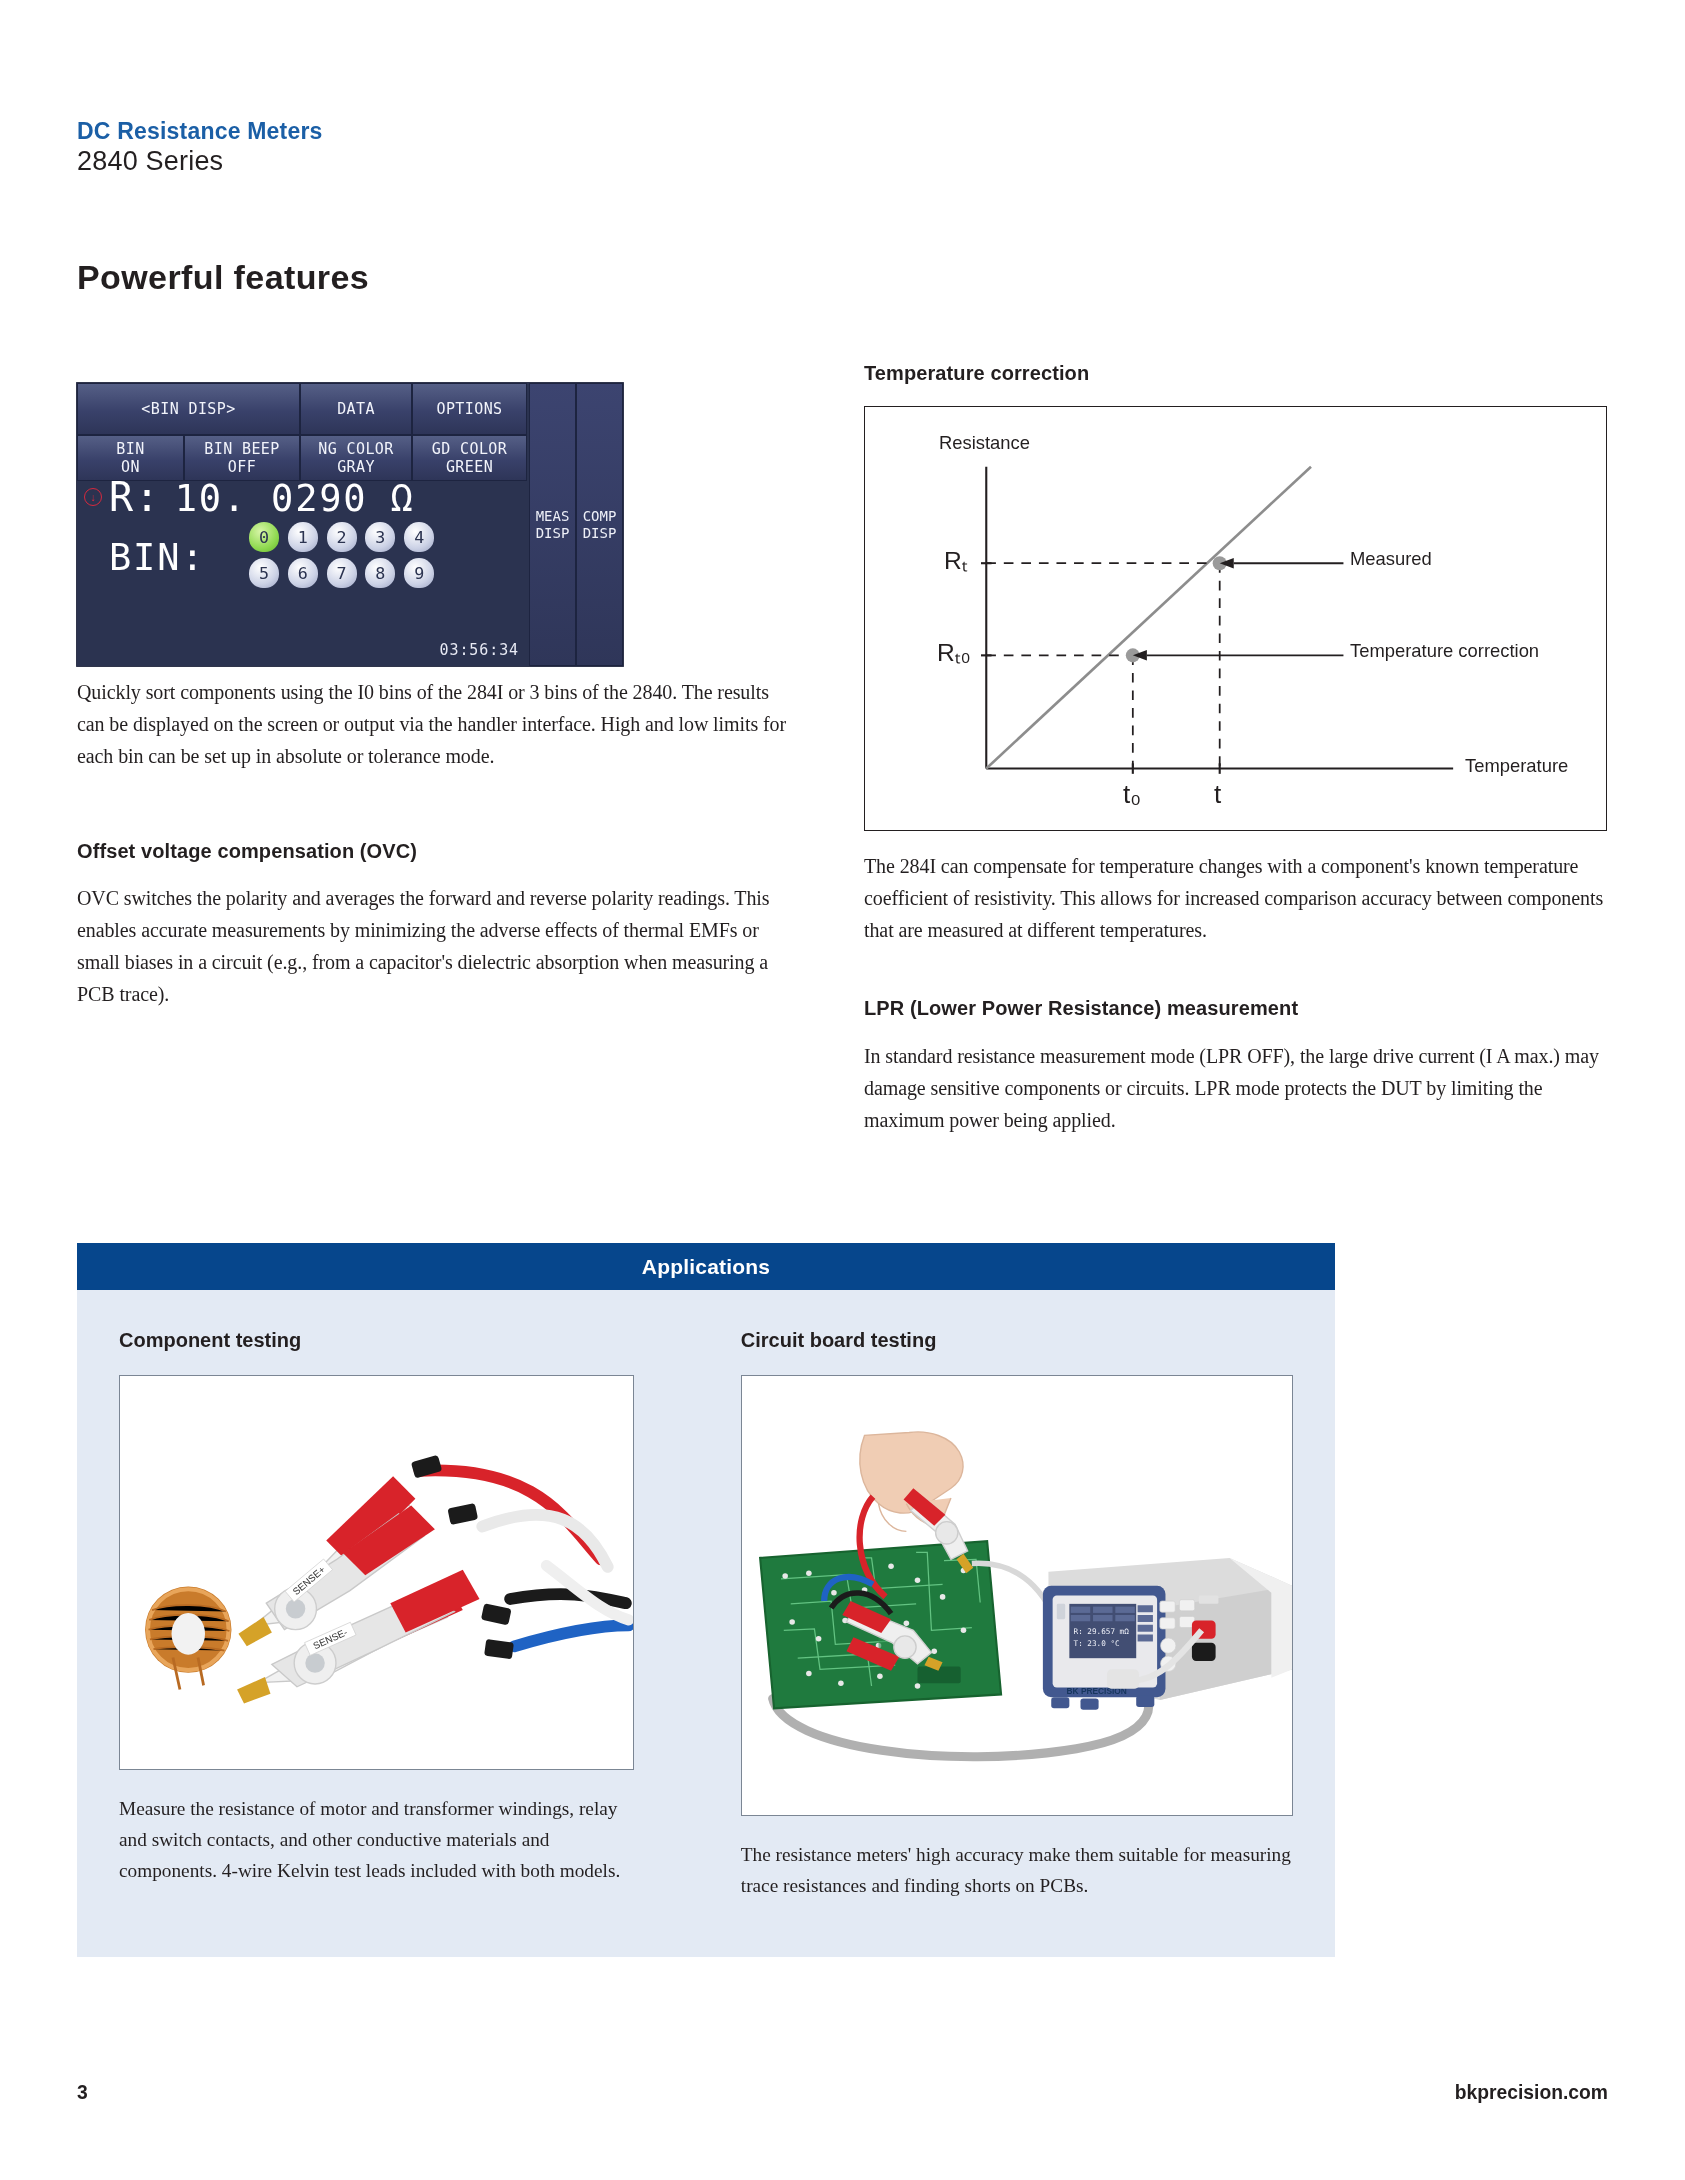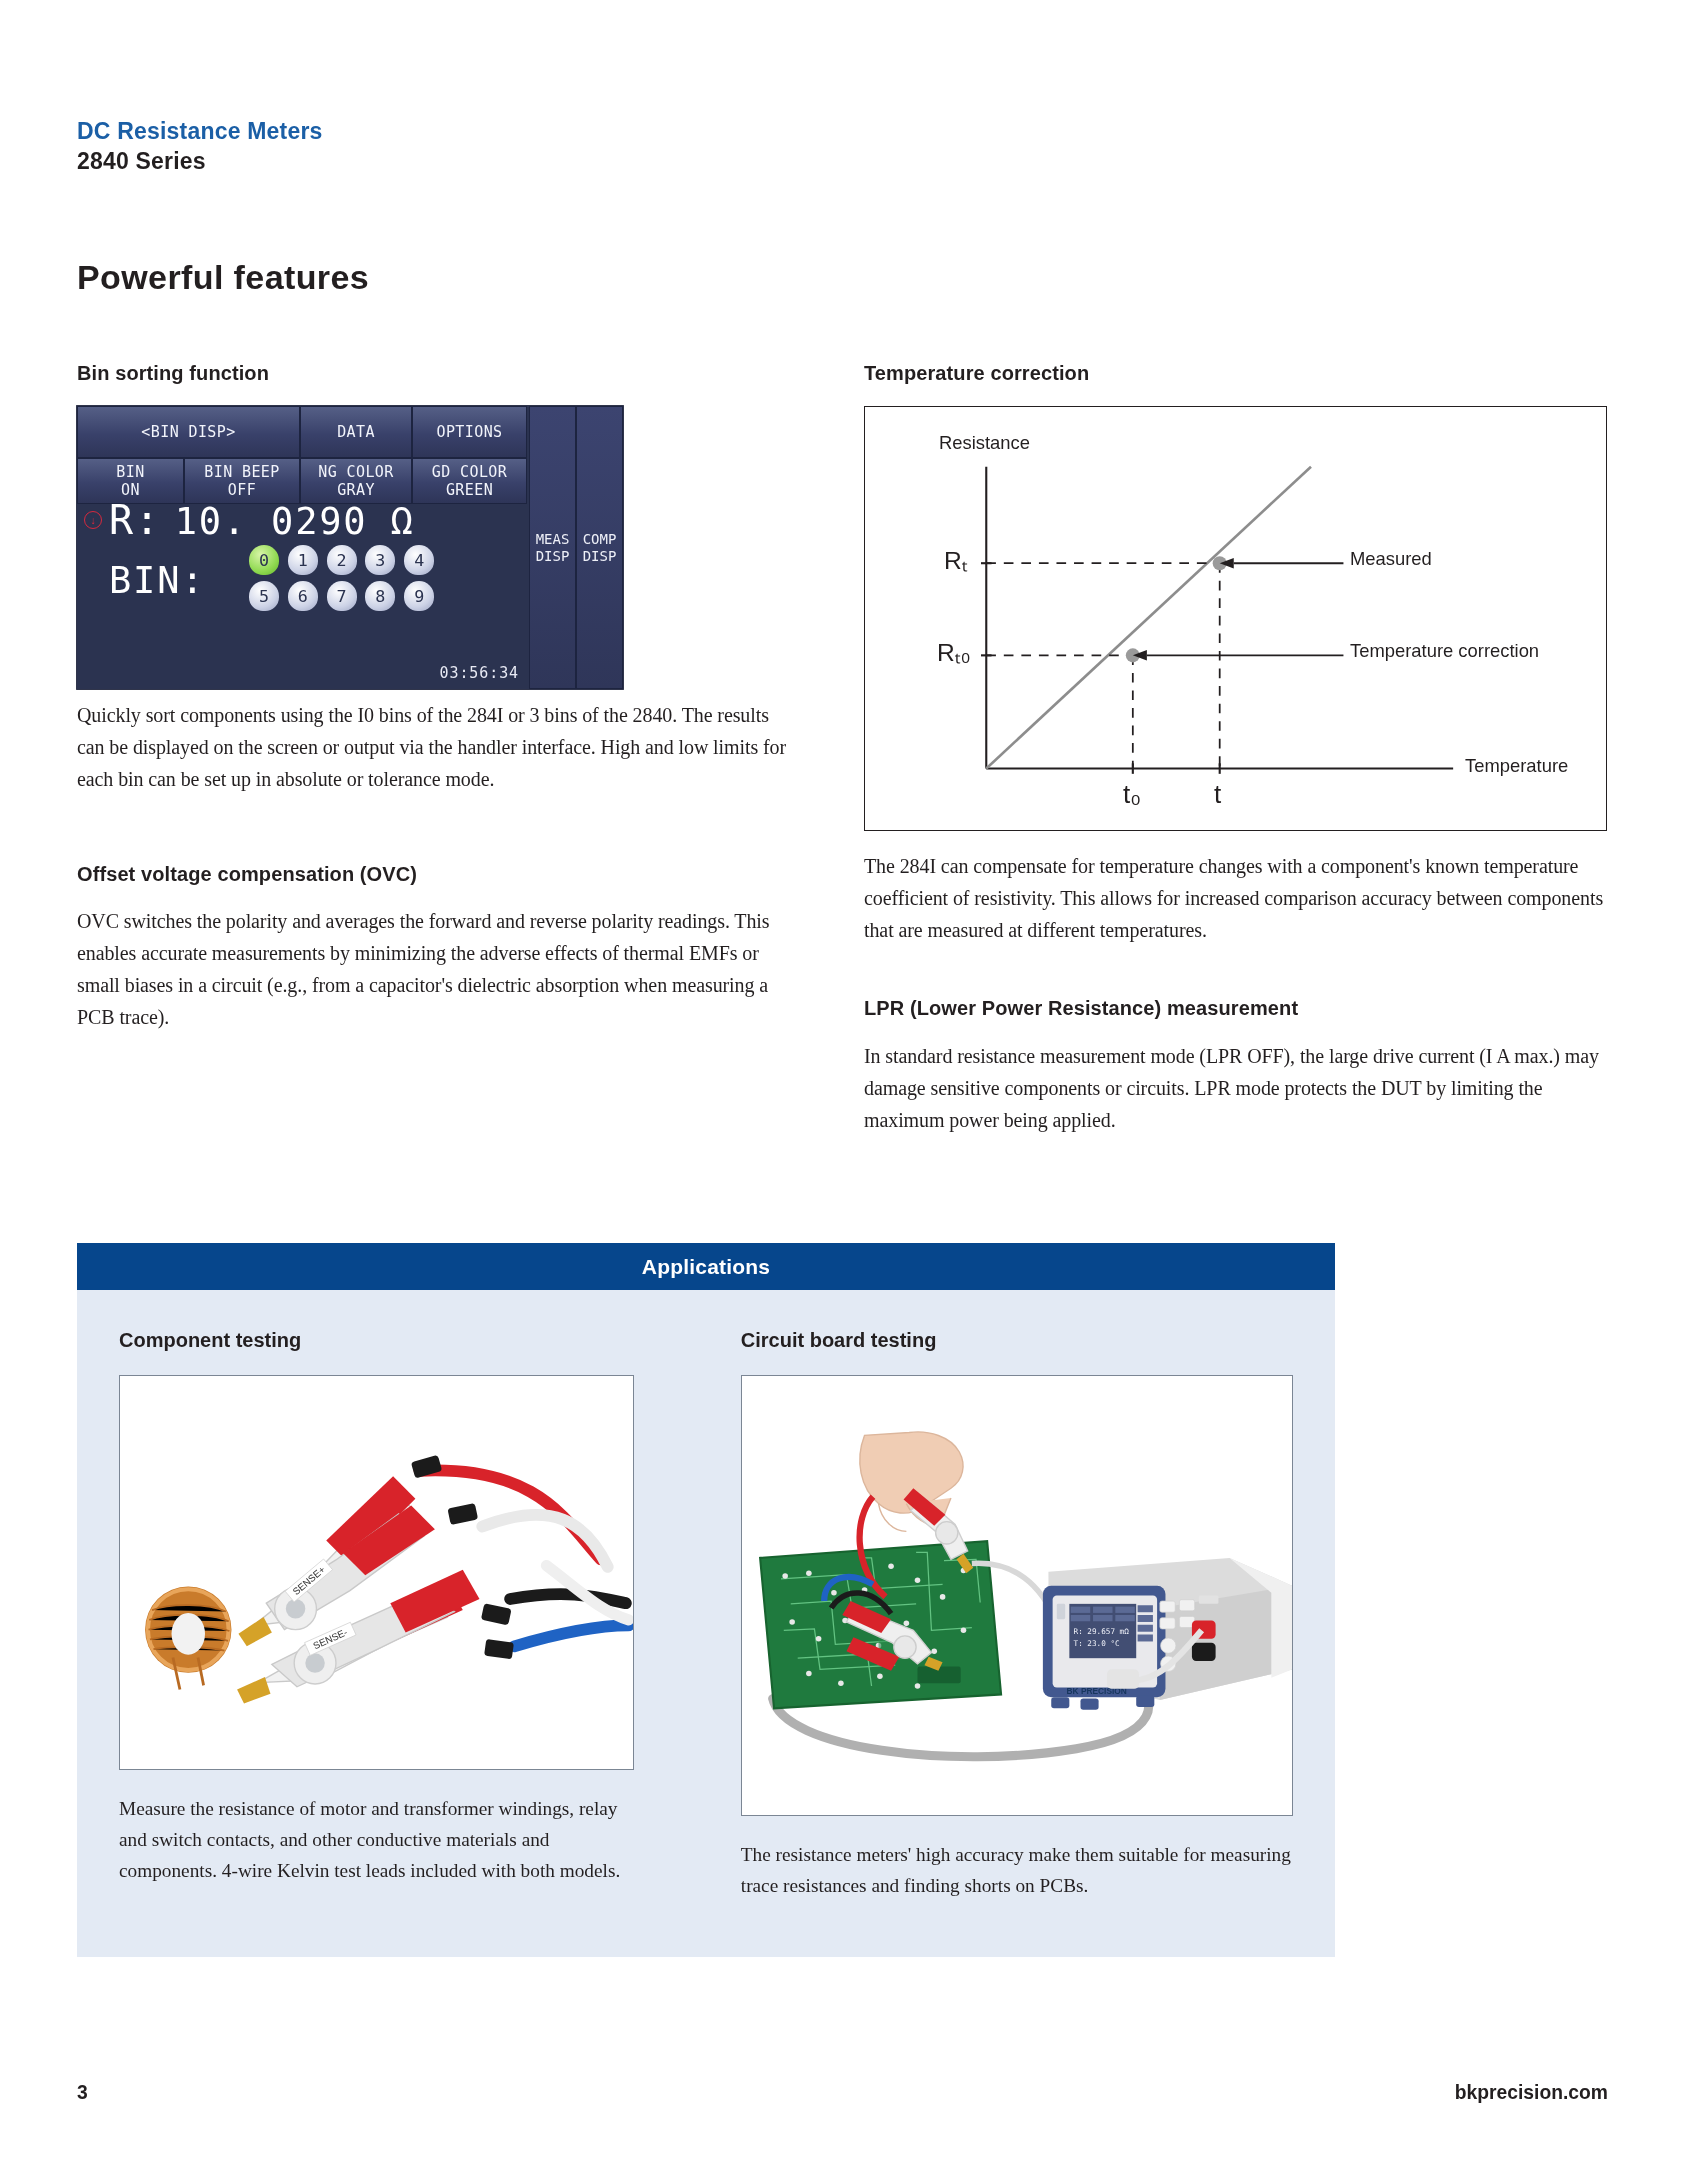--- a/index.html
+++ b/index.html
@@ -4,21 +4,21 @@
 <style>
   html,body{margin:0;padding:0;background:#ffffff;}
   body{width:1685px;height:2180px;position:relative;overflow:hidden;
        font-family:"Liberation Sans",sans-serif;color:#231f20;}
 
   .page{position:absolute;inset:0;background:#fff;}
 
   
   .hdr{position:absolute;left:77px;top:116px;}
   .hdr-l1{font-size:23px;font-weight:700;color:#1b5fa6;letter-spacing:0.2px;line-height:30px;}
-  .hdr-l2{font-size:23px;font-weight:700;color:#231f20;letter-spacing:0.2px;line-height:30px;}
+  .hdr-l2{font-size:27px;font-weight:400;color:#231f20;letter-spacing:0.2px;line-height:30px;}
 
   .page-title{position:absolute;left:77px;top:258px;font-size:34px;font-weight:700;
               letter-spacing:0.4px;color:#231f20;}
 
   
   .colL{position:absolute;left:77px;top:362px;width:720px;}
   .colR{position:absolute;left:864px;top:362px;width:744px;}
 
   .sec-h{font-size:20px;font-weight:700;color:#231f20;letter-spacing:0.1px;}
   .body-t{font-size:20px;line-height:32px;color:#231f20;
@@ -99,21 +99,20 @@
 
   <div class="hdr">
     <div class="hdr-l1">DC Resistance Meters</div>
     <div class="hdr-l2">2840 Series</div>
   </div>
 
   <div class="page-title">Powerful features</div>
 
   <div class="colL">
 
-    <div class="sec-h">Bin sorting function</div>
 
     <div class="lcd">
 
       <div class="lcd-row">
         <div class="k r1 k-title">&lt;BIN DISP&gt;</div>
         <div class="k r1 k-data">DATA</div>
         <div class="k r1 k-opt">OPTIONS</div>
       </div>
 
       <div class="lcd-row">

